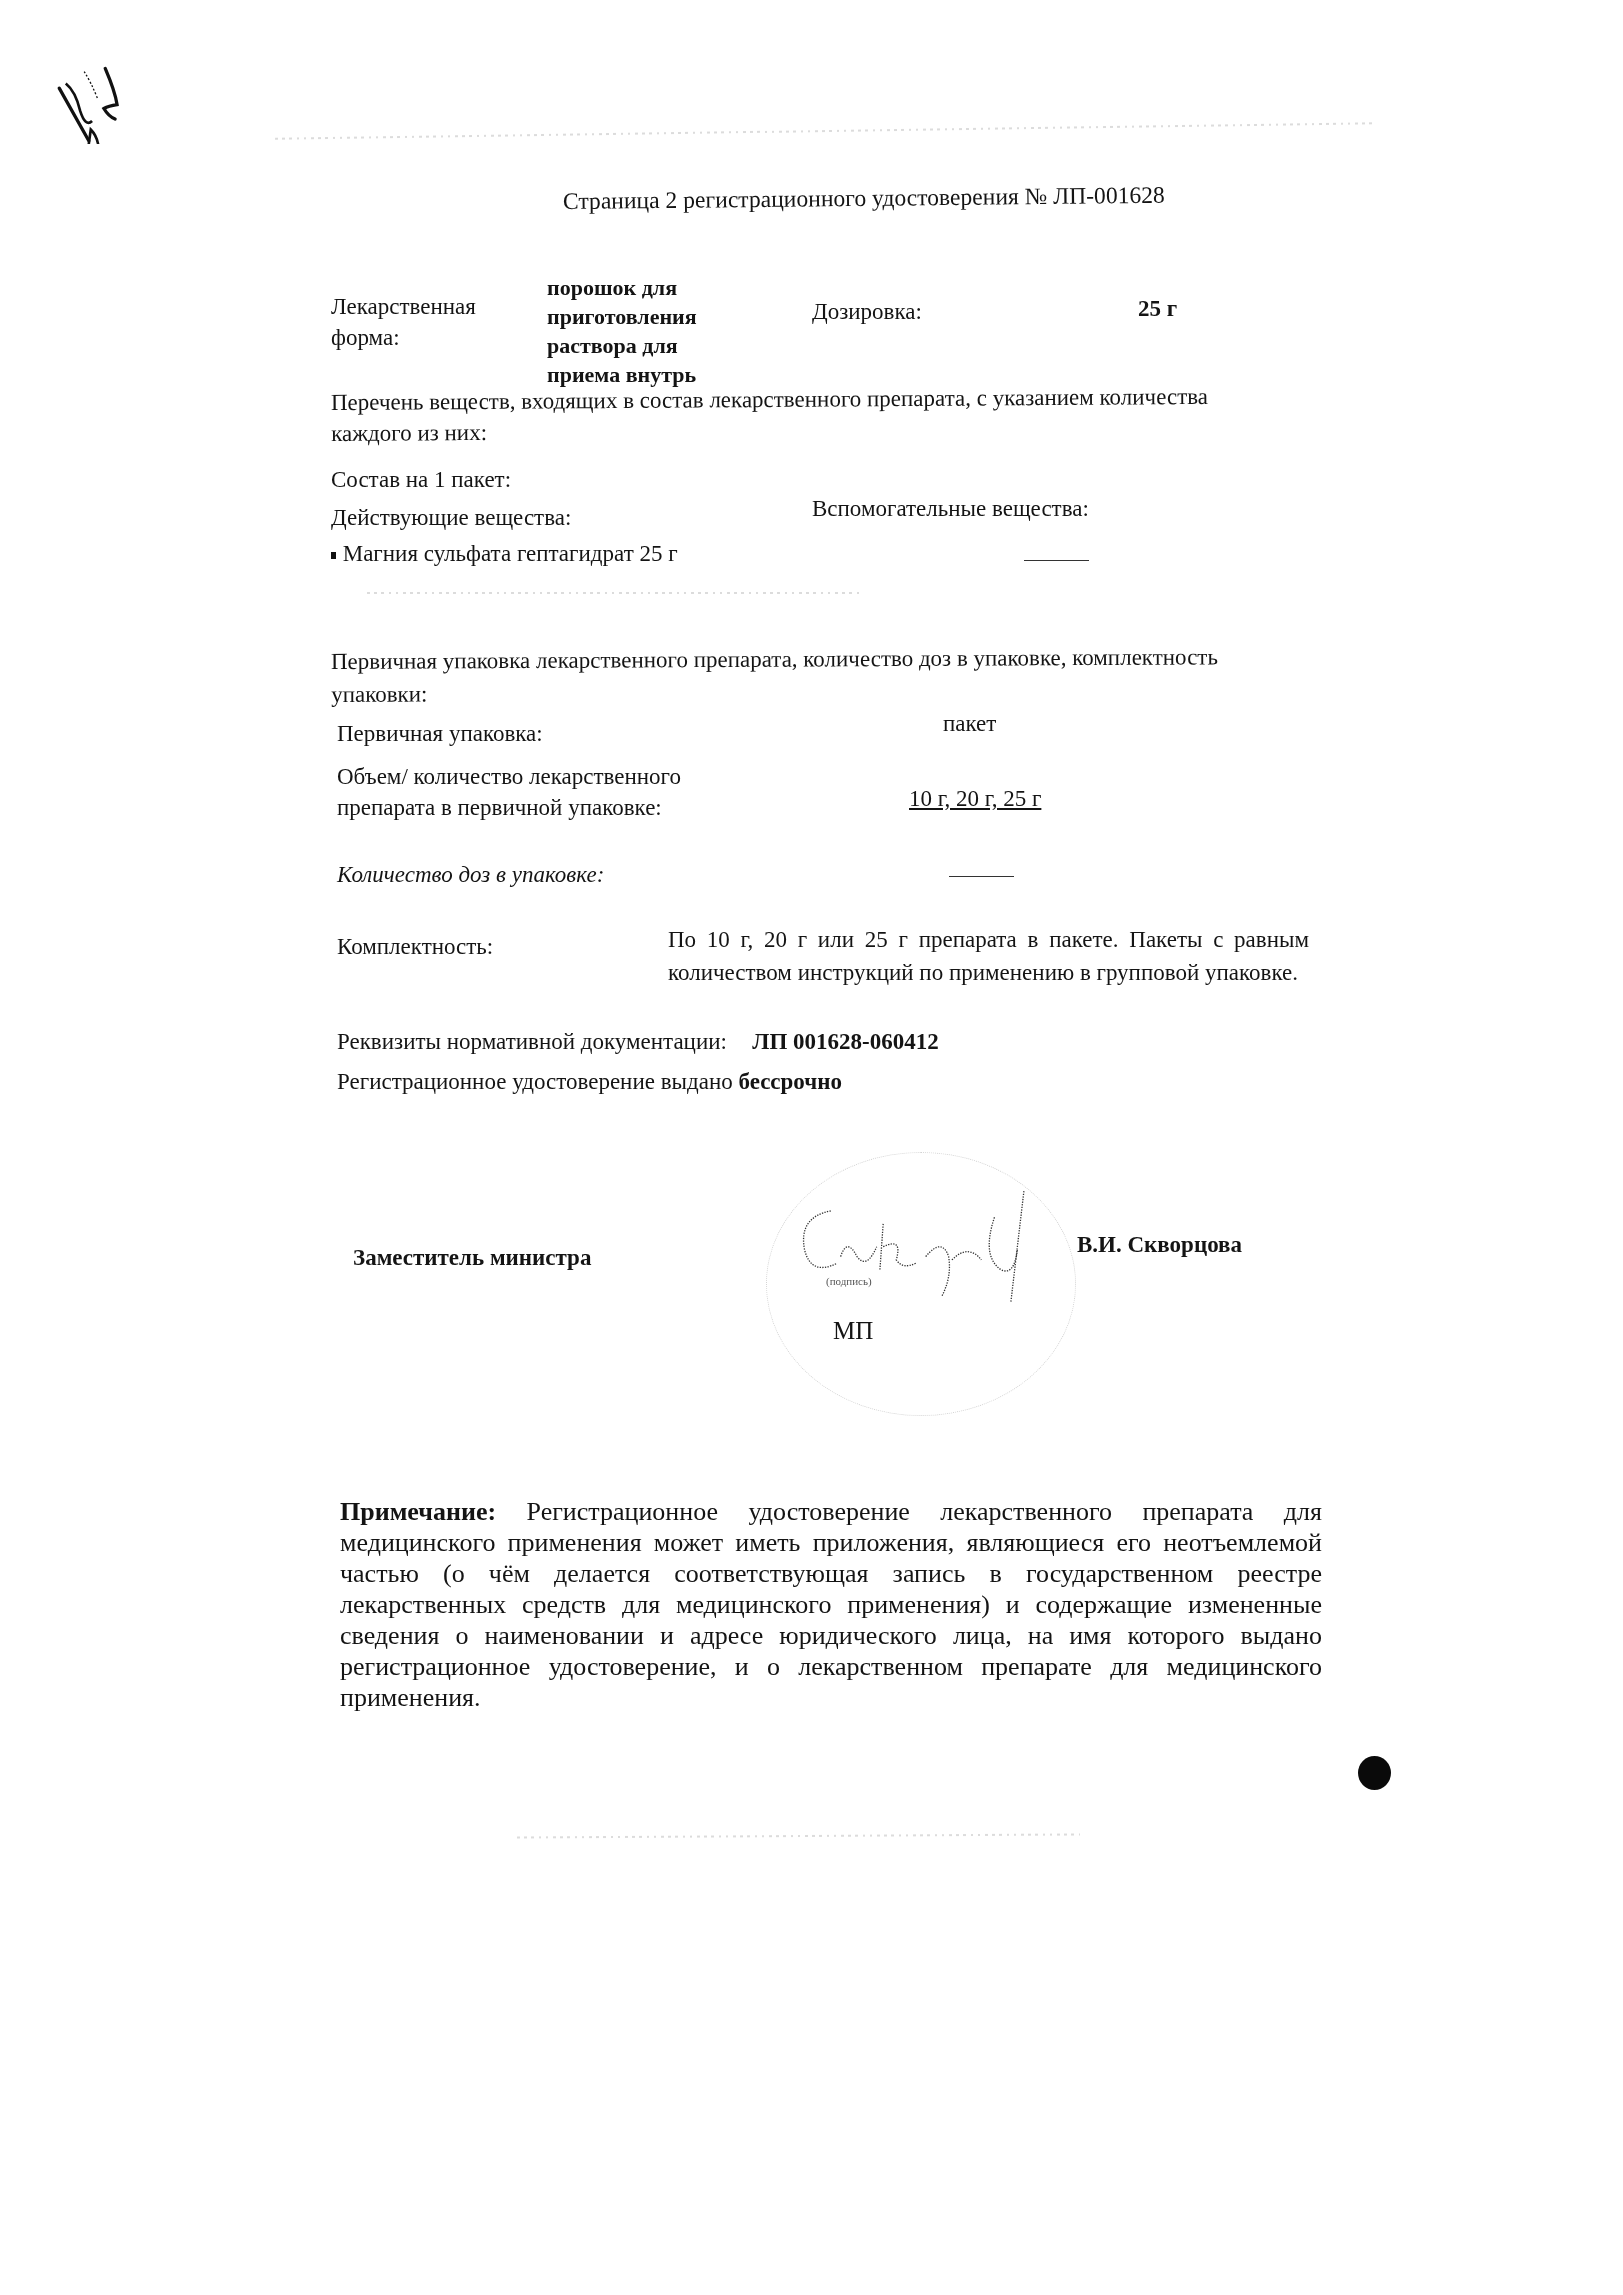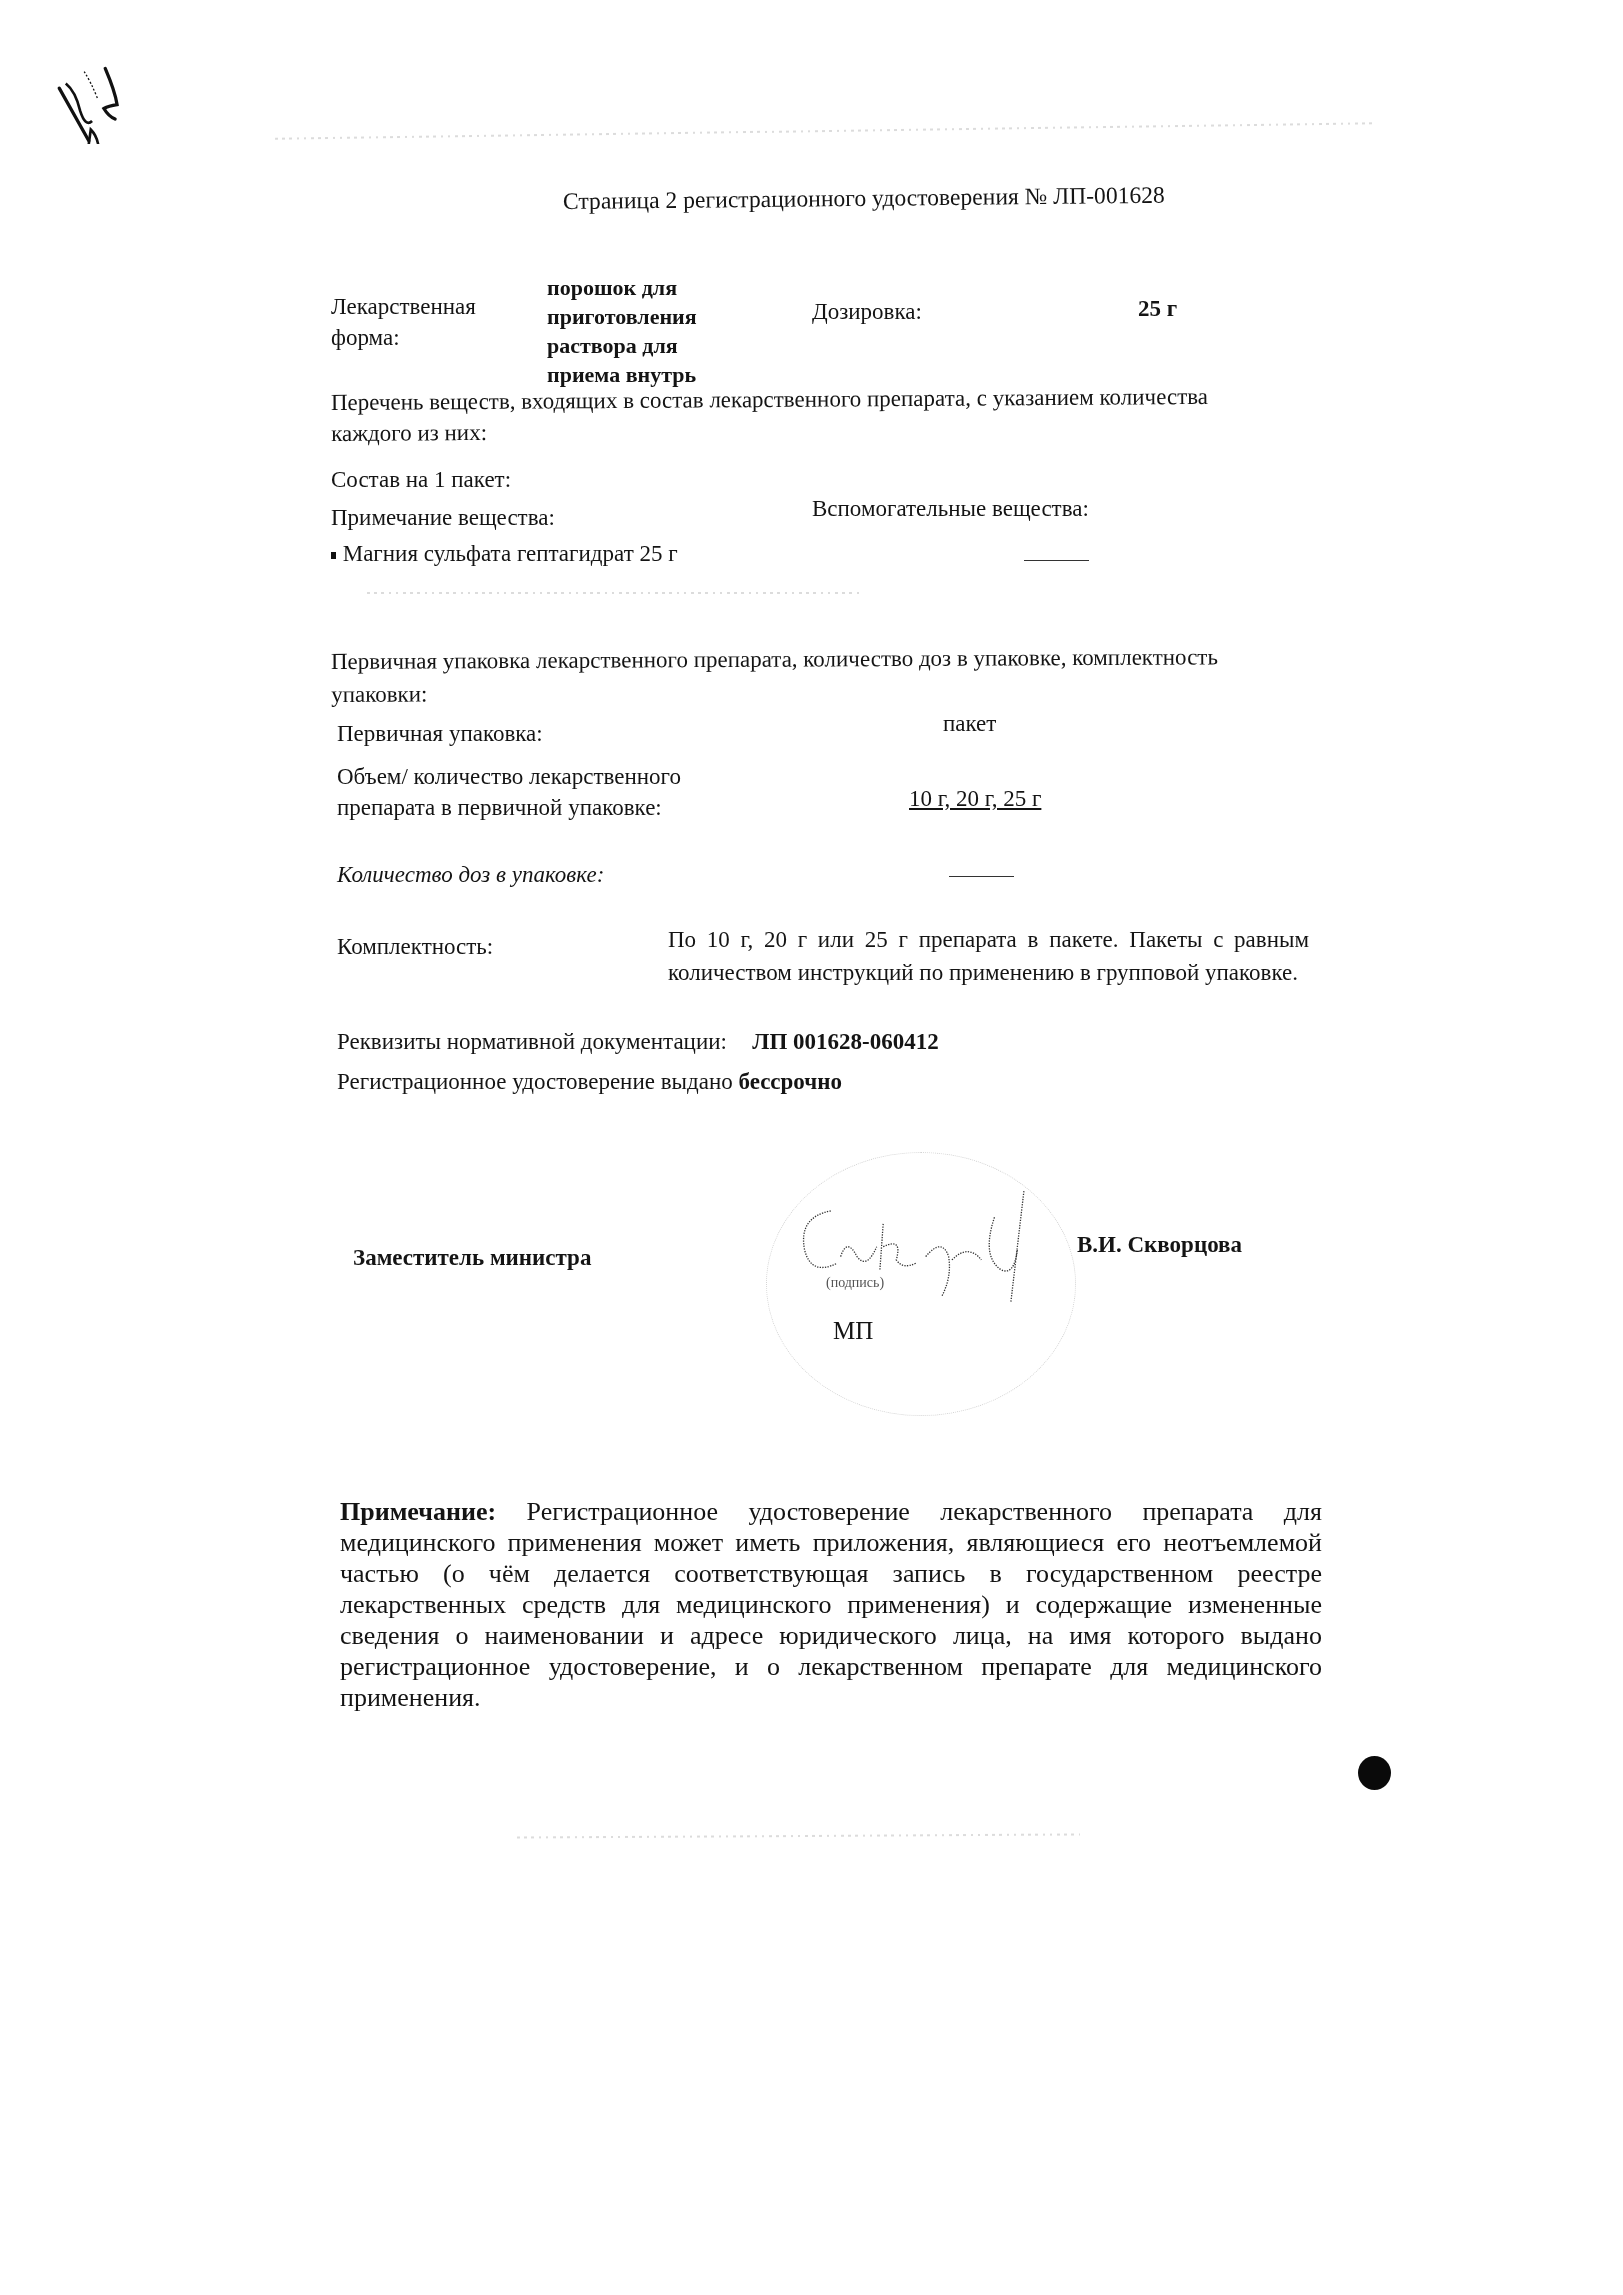--- a/index.html
+++ b/index.html
@@ -36,21 +36,21 @@
     }
     .handwrite {
       position: absolute;
     }
     .stamp-ring {
       position: absolute;
       border: 1.3px dotted #b5b5b5;
       border-radius: 50%;
     }
     .small-caption {
-      font-size: 14px;
+      font-size: 11px;
       color: #555;
     }
   </style>
 </head>
 <body>
 
 <div class="scan-noise" style="left:275px; top:130px; width:1100px; transform:rotate(-0.8deg);"></div>
 <div class="scan-noise" style="left:517px; top:1835px; width:563px; transform:rotate(-0.3deg);"></div>
 <div class="scan-noise" style="left:367px; top:592px; width:497px;"></div>
 
@@ -69,21 +69,21 @@
   <div>порошок для</div>
   <div>приготовления</div>
   <div>раствора для</div>
   <div>приема внутрь</div>
 </div>
 <div class="abs" style="left:812px; top:298px;">Дозировка:</div>
 <div class="abs bold" style="left:1138px; top:295px;">25 г</div>
 
 <div class="abs" style="left:331px; top:387px; width:916px; line-height:31px; transform:rotate(-0.4deg); transform-origin:left center;">Перечень веществ, входящих в состав лекарственного препарата, с указанием количества каждого из них:</div>
 <div class="abs" style="left:331px; top:466px;">Состав на 1 пакет:</div>
-<div class="abs" style="left:331px; top:504px;">Примечание вещества:</div>
+<div class="abs" style="left:331px; top:504px;">Действующие вещества:</div>
 <div class="abs" style="left:812px; top:495px;">Вспомогательные вещества:</div>
 <div class="abs" style="left:331px; top:540px; white-space:nowrap;">
   <span style="display:inline-block; width:5.2px; height:6.5px; background:#111; vertical-align:middle; margin-right:6.5px;"></span><span>Магния сульфата гептагидрат 25 г</span>
 </div>
 <div class="dash" style="left:1024px; top:560px; width:65px;"></div>
 
 <div class="abs" style="left:331px; top:645px; width:916px; line-height:33px; transform:rotate(-0.3deg); transform-origin:left center;">Первичная упаковка лекарственного препарата, количество доз в упаковке, комплектность упаковки:</div>
 <div class="abs" style="left:337px; top:720px;">Первичная упаковка:</div>
 <div class="abs" style="left:943px; top:710px;">пакет</div>
 <div class="abs" style="left:337px; top:761px; width:353px; line-height:31px;">Объем/ количество лекарственного препарата в первичной упаковке:</div>

